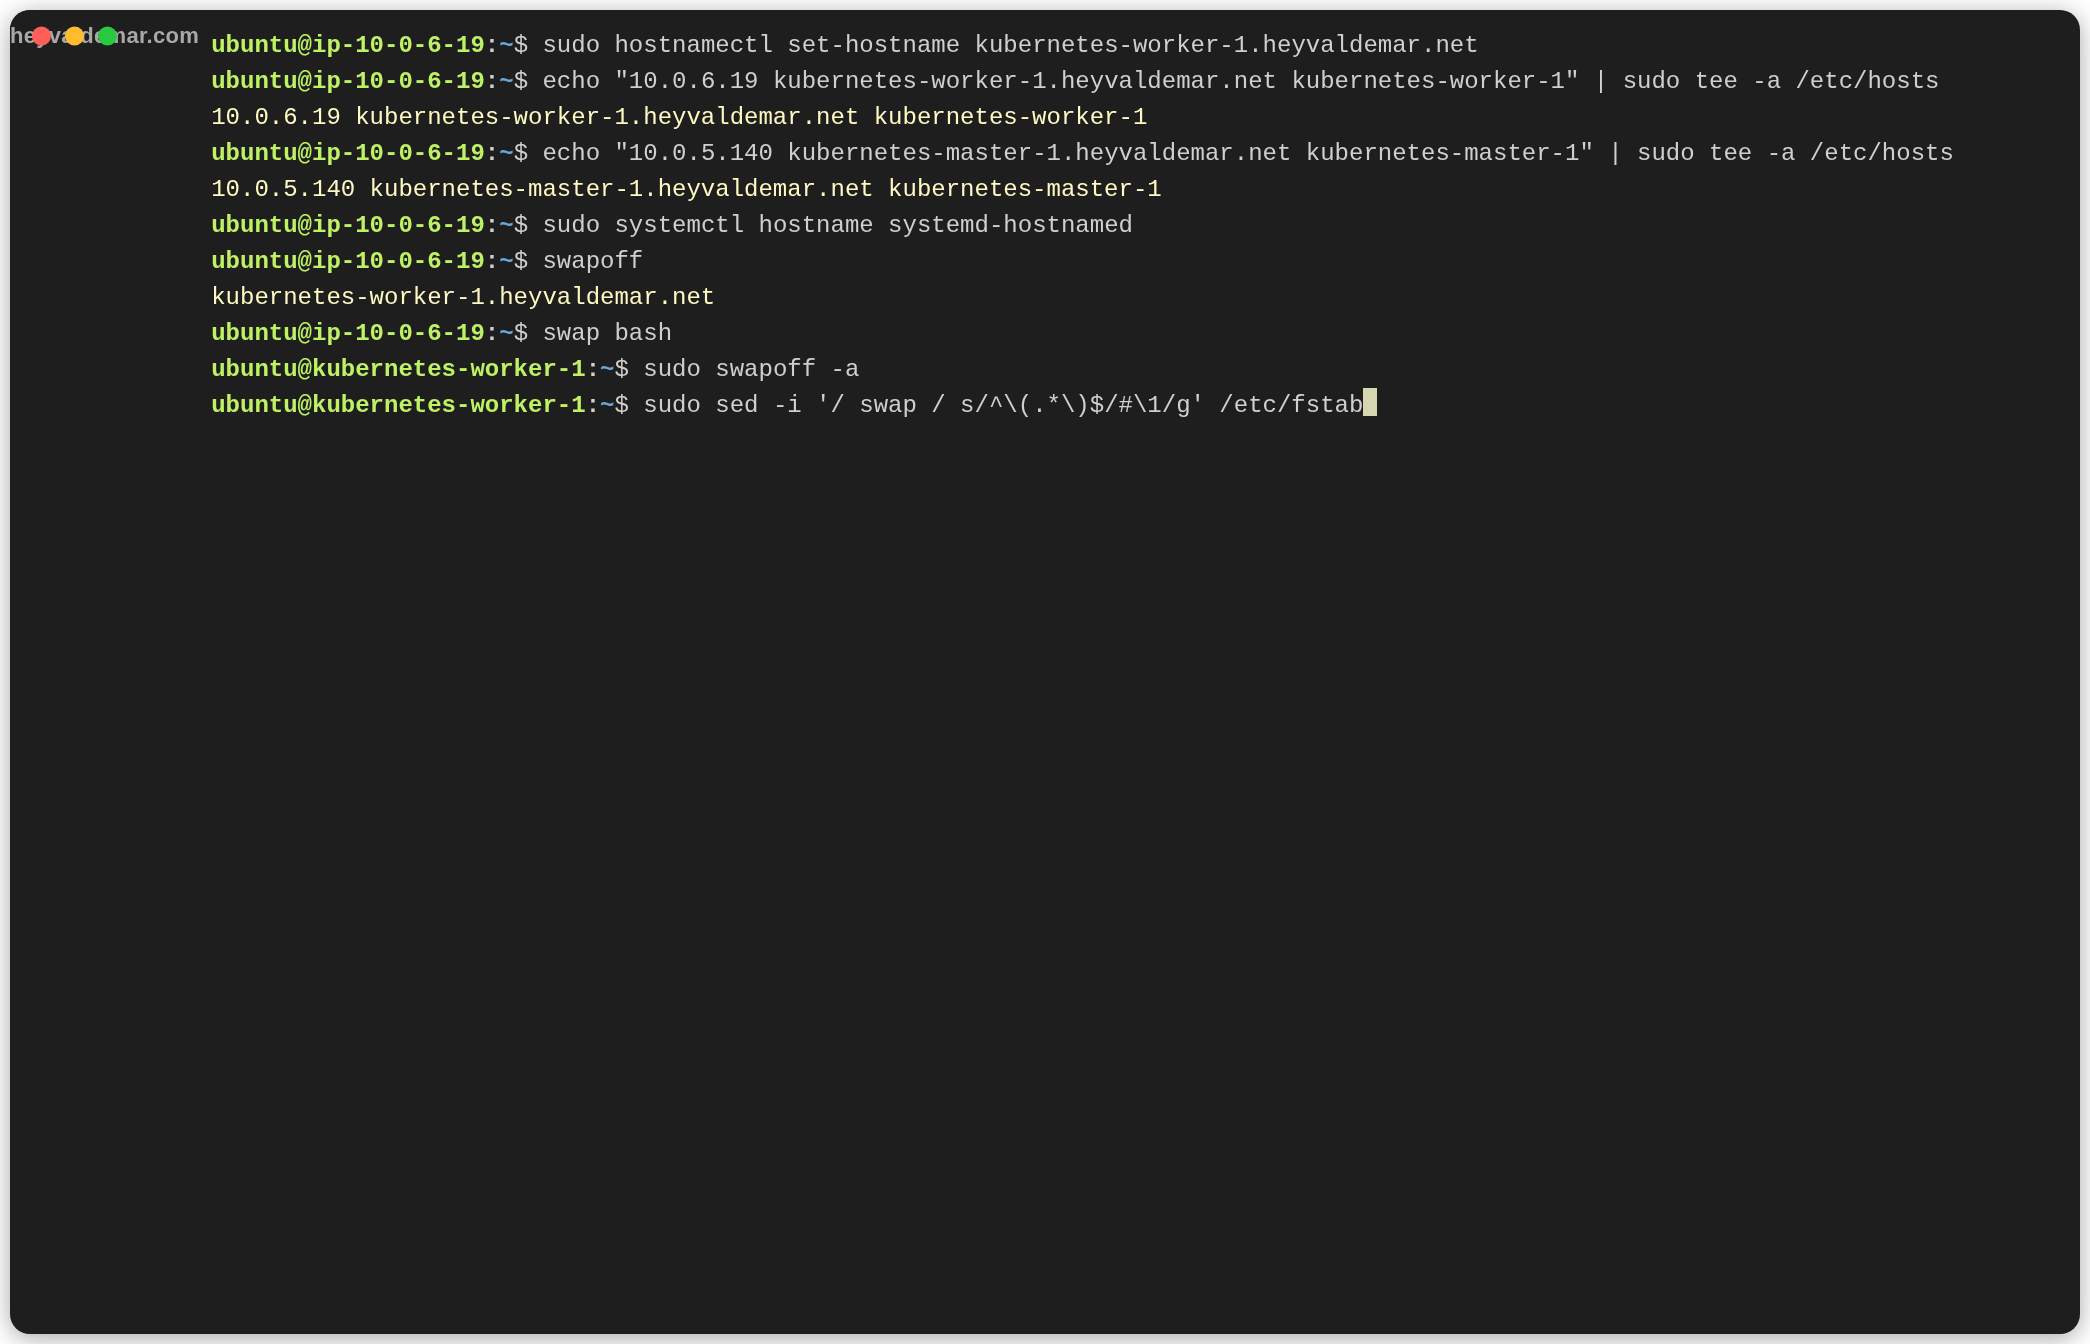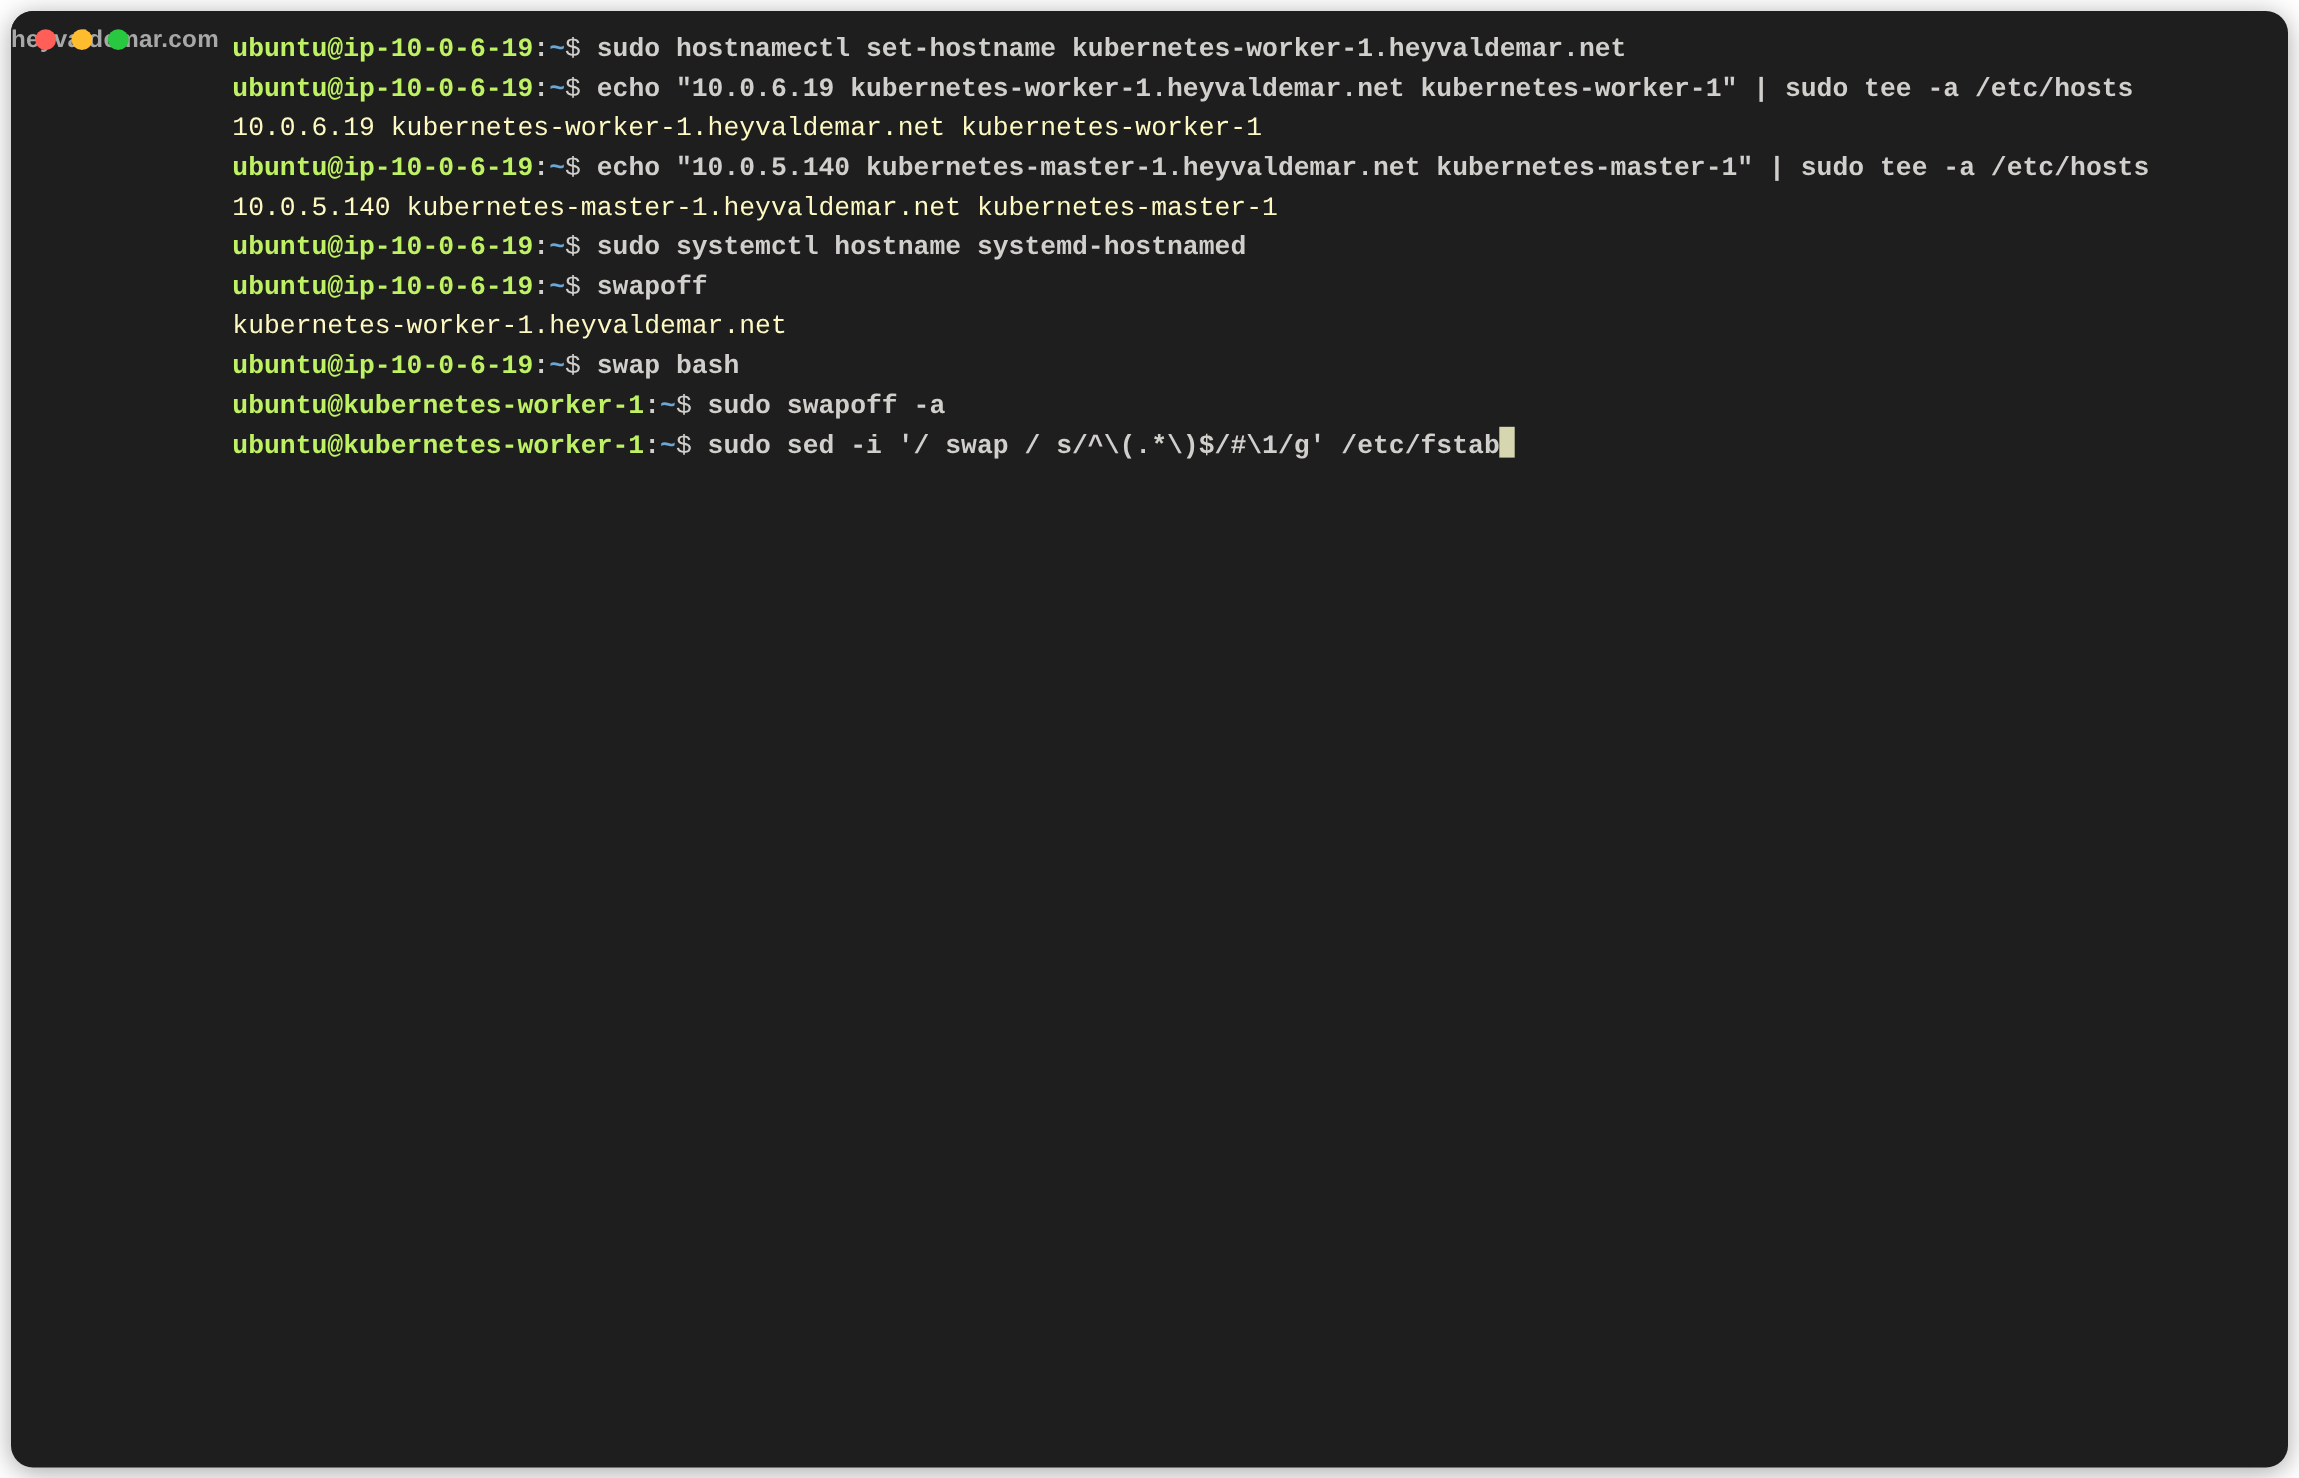--- a/index.html
+++ b/index.html
@@ -66,21 +66,21 @@
     line-height: 36px;
     color: #d0cfcc;
     white-space: pre-wrap;
     word-break: break-all;
     overflow: hidden;
   }
   .prompt-user { color: #bef264; font-weight: bold; }
   .prompt-path { color: #6aa7d6; font-weight: bold; }
   .prompt-sep  { color: #d0cfcc; font-weight: bold; }
   .prompt-dollar { color: #d0cfcc; }
-  .cmd-text   { color: #d0cfcc; font-weight: bold; }
+  .cmd-text   { color: #d0cfcc; }
   .out-text   { color: #fef9c3; }
   .cursor {
     display: inline-block;
     width: 14px;
     height: 28px;
     background: #d6d6b0;
     vertical-align: -4px;
   }
 </style>
 </head>

